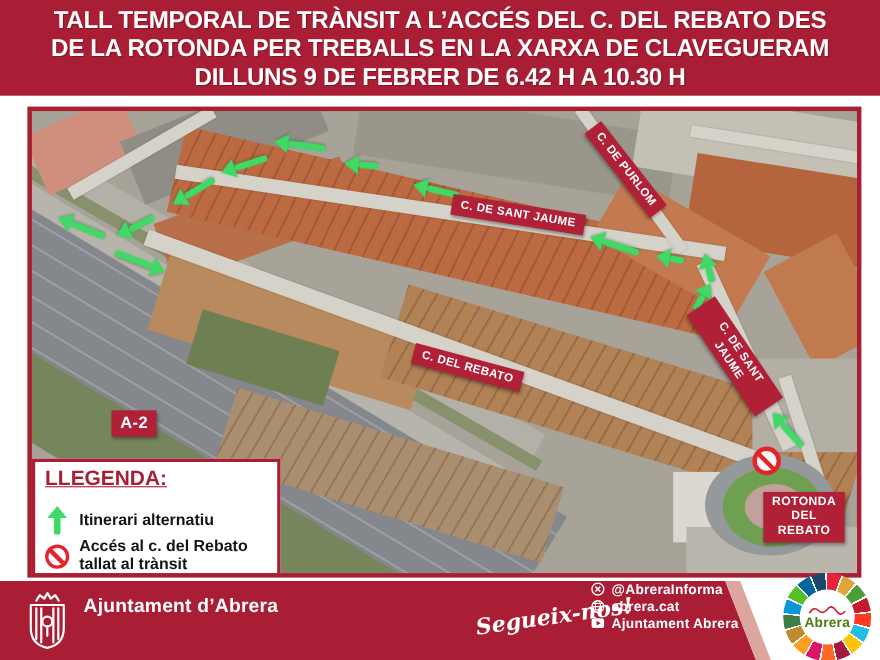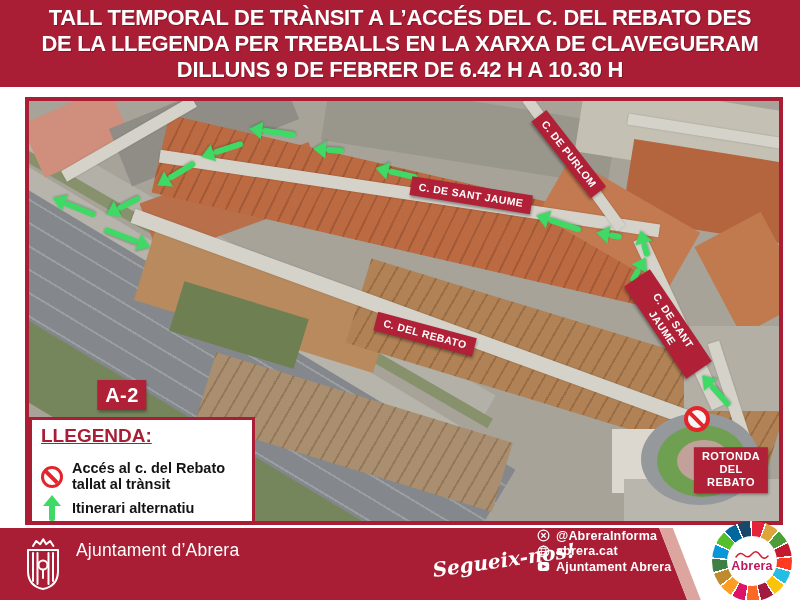--- a/index.html
+++ b/index.html
@@ -51,42 +51,42 @@
              border-bottom:11px solid var(--arrow,#3fd966);}
 
   
   #footer{position:absolute;left:0;top:528px;width:800px;height:72px;}
   #footer .red{position:absolute;inset:0;background:var(--brand,#a91e35);
                clip-path:polygon(0 0,82.4% 0,85.9% 100%,0 100%);}
   #footer .pink{position:absolute;inset:0;background:#dca69f;
                 clip-path:polygon(82.4% 0,84.1% 0,87.6% 100%,85.9% 100%);}
   #crest{position:absolute;left:20px;top:9px;}
   #footer-left{position:absolute;left:76px;top:12px;color:#fff;}
-  #footer-left .org{font-size:17.5px;font-weight:normal;letter-spacing:.2px;}
+  #footer-left .org{font-size:17.5px;font-weight:bold;letter-spacing:.2px;}
   #footer-left .dept{font-size:11.5px;margin-top:6px;opacity:.95;letter-spacing:.1px;}
   #follow{position:absolute;left:432px;top:20px;color:#fff;transform:rotate(-8deg);
           font-family:"DejaVu Serif",serif;font-style:italic;font-weight:bold;font-size:20px;}
   #social{position:absolute;left:537px;top:0;}
   .srow{display:flex;align-items:center;height:15.5px;color:#fff;}
   .srow svg{margin-right:6px;flex:none;}
   .srow .slabel{font-size:12.5px;font-weight:bold;letter-spacing:.2px;}
   #wheel{position:absolute;left:712px;top:521px;width:80px;height:80px;border-radius:50%;
          display:flex;align-items:center;justify-content:center;z-index:11;}
   #wheel-center{width:50px;height:50px;border-radius:50%;background:#fff;display:flex;
                 flex-direction:column;align-items:center;justify-content:center;}
-  #wheel-center .brandname{color:#be185d;font-weight:bold;font-size:12.5px;letter-spacing:.2px;}
+  #wheel-center .brandname{color:#4d7c0f;font-weight:bold;font-size:12.5px;letter-spacing:.2px;}
 </style>
 </head>
 <body>
 
 <div id="poster">
 
   <div id="header">
     <div class="hline">TALL TEMPORAL DE TRÀNSIT A L’ACCÉS DEL C. DEL REBATO DES</div>
-    <div class="hline">DE LA LLEGENDA PER TREBALLS EN LA XARXA DE CLAVEGUERAM</div>
+    <div class="hline">DE LA ROTONDA PER TREBALLS EN LA XARXA DE CLAVEGUERAM</div>
     <div class="hline">DILLUNS 9 DE FEBRER DE 6.42 H A 10.30 H</div>
   </div>
 
   <div id="map">
     <div id="map-inner">
       <div id="terrain">
           <div class="patch" style="left: -140px; top: 195px; width: 640px; height: 125px; transform: rotate(31deg); background: repeating-linear-gradient(rgb(132, 135, 139) 0px, rgb(132, 135, 139) 18px, rgb(155, 158, 161) 18px, rgb(155, 158, 161) 20px); z-index: 1;"></div>
           <div class="patch" style="left: -140px; top: 176px; width: 640px; height: 20px; transform: rotate(31deg); background: rgb(183, 180, 171); z-index: 1;"></div>
           <div class="patch" style="left: -150px; top: 328px; width: 640px; height: 70px; transform: rotate(31deg); background: rgb(118, 134, 92); z-index: 1;"></div>
           <div class="patch" style="left: -80px; top: 148px; width: 580px; height: 22px; transform: rotate(30deg); background: rgb(179, 176, 167); z-index: 1;"></div>
@@ -174,43 +174,43 @@
           <div class="map-arrow" style="left: 667px; top: 281px; width: 40px; transform: rotate(228deg);">
             <span class="shaft"></span>
             <span class="head"></span>
           </div>
         </div>
       <div id="labels">
           <div class="map-label" style="left: 442px; top: 94px; font-size: 10.5px; transform: translate(-50%, -50%) rotate(9deg);">C. DE SANT JAUME</div>
           <div class="map-label" style="left: 540px; top: 53px; font-size: 10.5px; transform: translate(-50%, -50%) rotate(52deg);">C. DE PURLOM</div>
           <div class="map-label" style="left: 639px; top: 223px; font-size: 10.5px; transform: translate(-50%, -50%) rotate(56deg);">C. DE SANT JAUME</div>
           <div class="map-label" style="left: 396px; top: 233px; font-size: 10.5px; transform: translate(-50%, -50%) rotate(15deg);">C. DEL REBATO</div>
-          <div class="map-label" style="left: 93px; top: 294px; font-size: 20px; transform: translate(-50%, -50%) rotate(0deg); text-align: right;">A-2</div>
+          <div class="map-label" style="left: 93px; top: 284px; font-size: 15px; transform: translate(-50%, -50%) rotate(0deg); text-align: right;">A-2</div>
           <div class="map-label" style="left: 702px; top: 369px; font-size: 11px; transform: translate(-50%, -50%) rotate(0deg);">ROTONDA
 DEL REBATO</div>
         </div>
 
       <div id="no-entry" style="left: 655px; top: 305px;">
           <span class="bar"></span>
         </div>
 
       <div id="legend">
         <div class="ltitle">LLEGENDA:</div>
-        <div class="lrow">
-          <span class="l-noentry">
-              <i></i>
-            </span>
-          <span class="txt">Accés al c. del Rebato tallat al trànsit</span>
-        </div>
         <div class="lrow">
           <span class="l-arrow">
               <b></b>
               <i></i>
             </span>
           <span class="txt">Itinerari alternatiu</span>
+        </div>
+        <div class="lrow">
+          <span class="l-noentry">
+              <i></i>
+            </span>
+          <span class="txt">Accés al c. del Rebato tallat al trànsit</span>
         </div>
       </div>
     </div>
   </div>
 
   <div id="footer">
     <div class="red"></div>
     <div class="pink"></div>
 
     <svg id="crest" width="46" height="56" viewBox="0 0 46 56">

